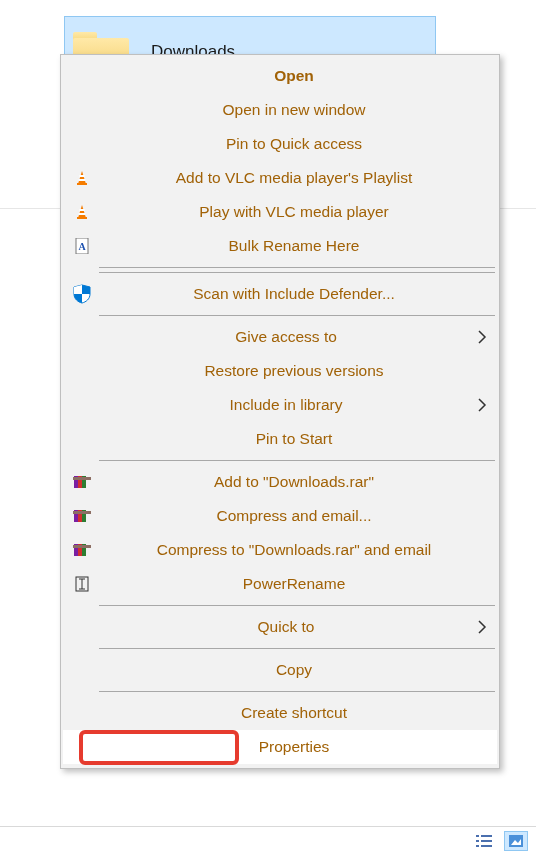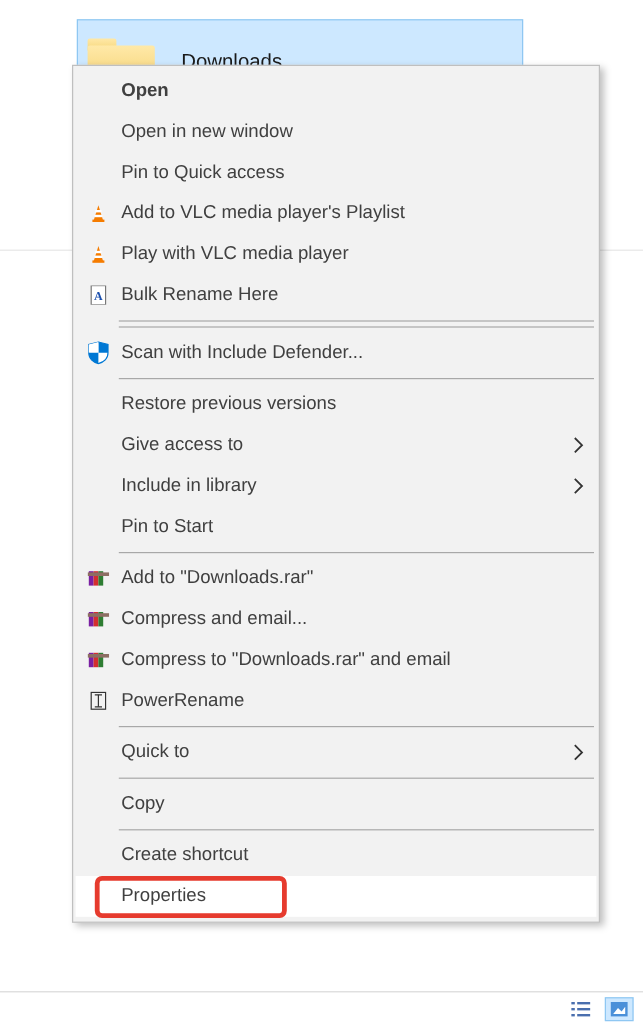--- a/index.html
+++ b/index.html
@@ -83,22 +83,23 @@
   .menu-item .mi-icon {
     width: 26px;
     display: flex;
     align-items: center;
     justify-content: center;
   }
   .menu-item .mi-label {
     flex: 1;
     padding-left: 6px;
     font-size: 15.5px;
-    color: #404040;
+    color: #a16207;
     white-space: nowrap;
+    text-align: center;
   }
   .menu-item .mi-arrow {
     width: 16px;
     display: flex;
     align-items: center;
     justify-content: flex-end;
     color: #333;
   }
   .menu-item.bold .mi-label { font-weight: 600; }
   .menu-item.hovered { background: #ffffff; }
@@ -216,30 +217,30 @@
             <path d="M10 10 L10 19 C6 18 2 15 2 10 Z" fill="#0078d4"></path>
           </svg>
       </span>
       <span class="mi-label">Scan with Include Defender...</span>
     </div>
 
     <div class="sep"></div>
 
     <div class="menu-item">
       <span class="mi-icon"></span>
-      <span class="mi-label">Restore previous versions</span>
-    </div>
-    <div class="menu-item">
-      <span class="mi-icon"></span>
       <span class="mi-label">Give access to</span>
       <span class="mi-arrow">
         <svg class="svg" width="10" height="14" viewBox="0 0 10 14">
             <path d="M2 1 L8 7 L2 13" fill="none" stroke="#333" stroke-width="1.5"></path>
           </svg>
       </span>
+    </div>
+    <div class="menu-item">
+      <span class="mi-icon"></span>
+      <span class="mi-label">Restore previous versions</span>
     </div>
     <div class="menu-item">
       <span class="mi-icon"></span>
       <span class="mi-label">Include in library</span>
       <span class="mi-arrow">
         <svg class="svg" width="10" height="14" viewBox="0 0 10 14">
             <path d="M2 1 L8 7 L2 13" fill="none" stroke="#333" stroke-width="1.5"></path>
           </svg>
       </span>
     </div>

